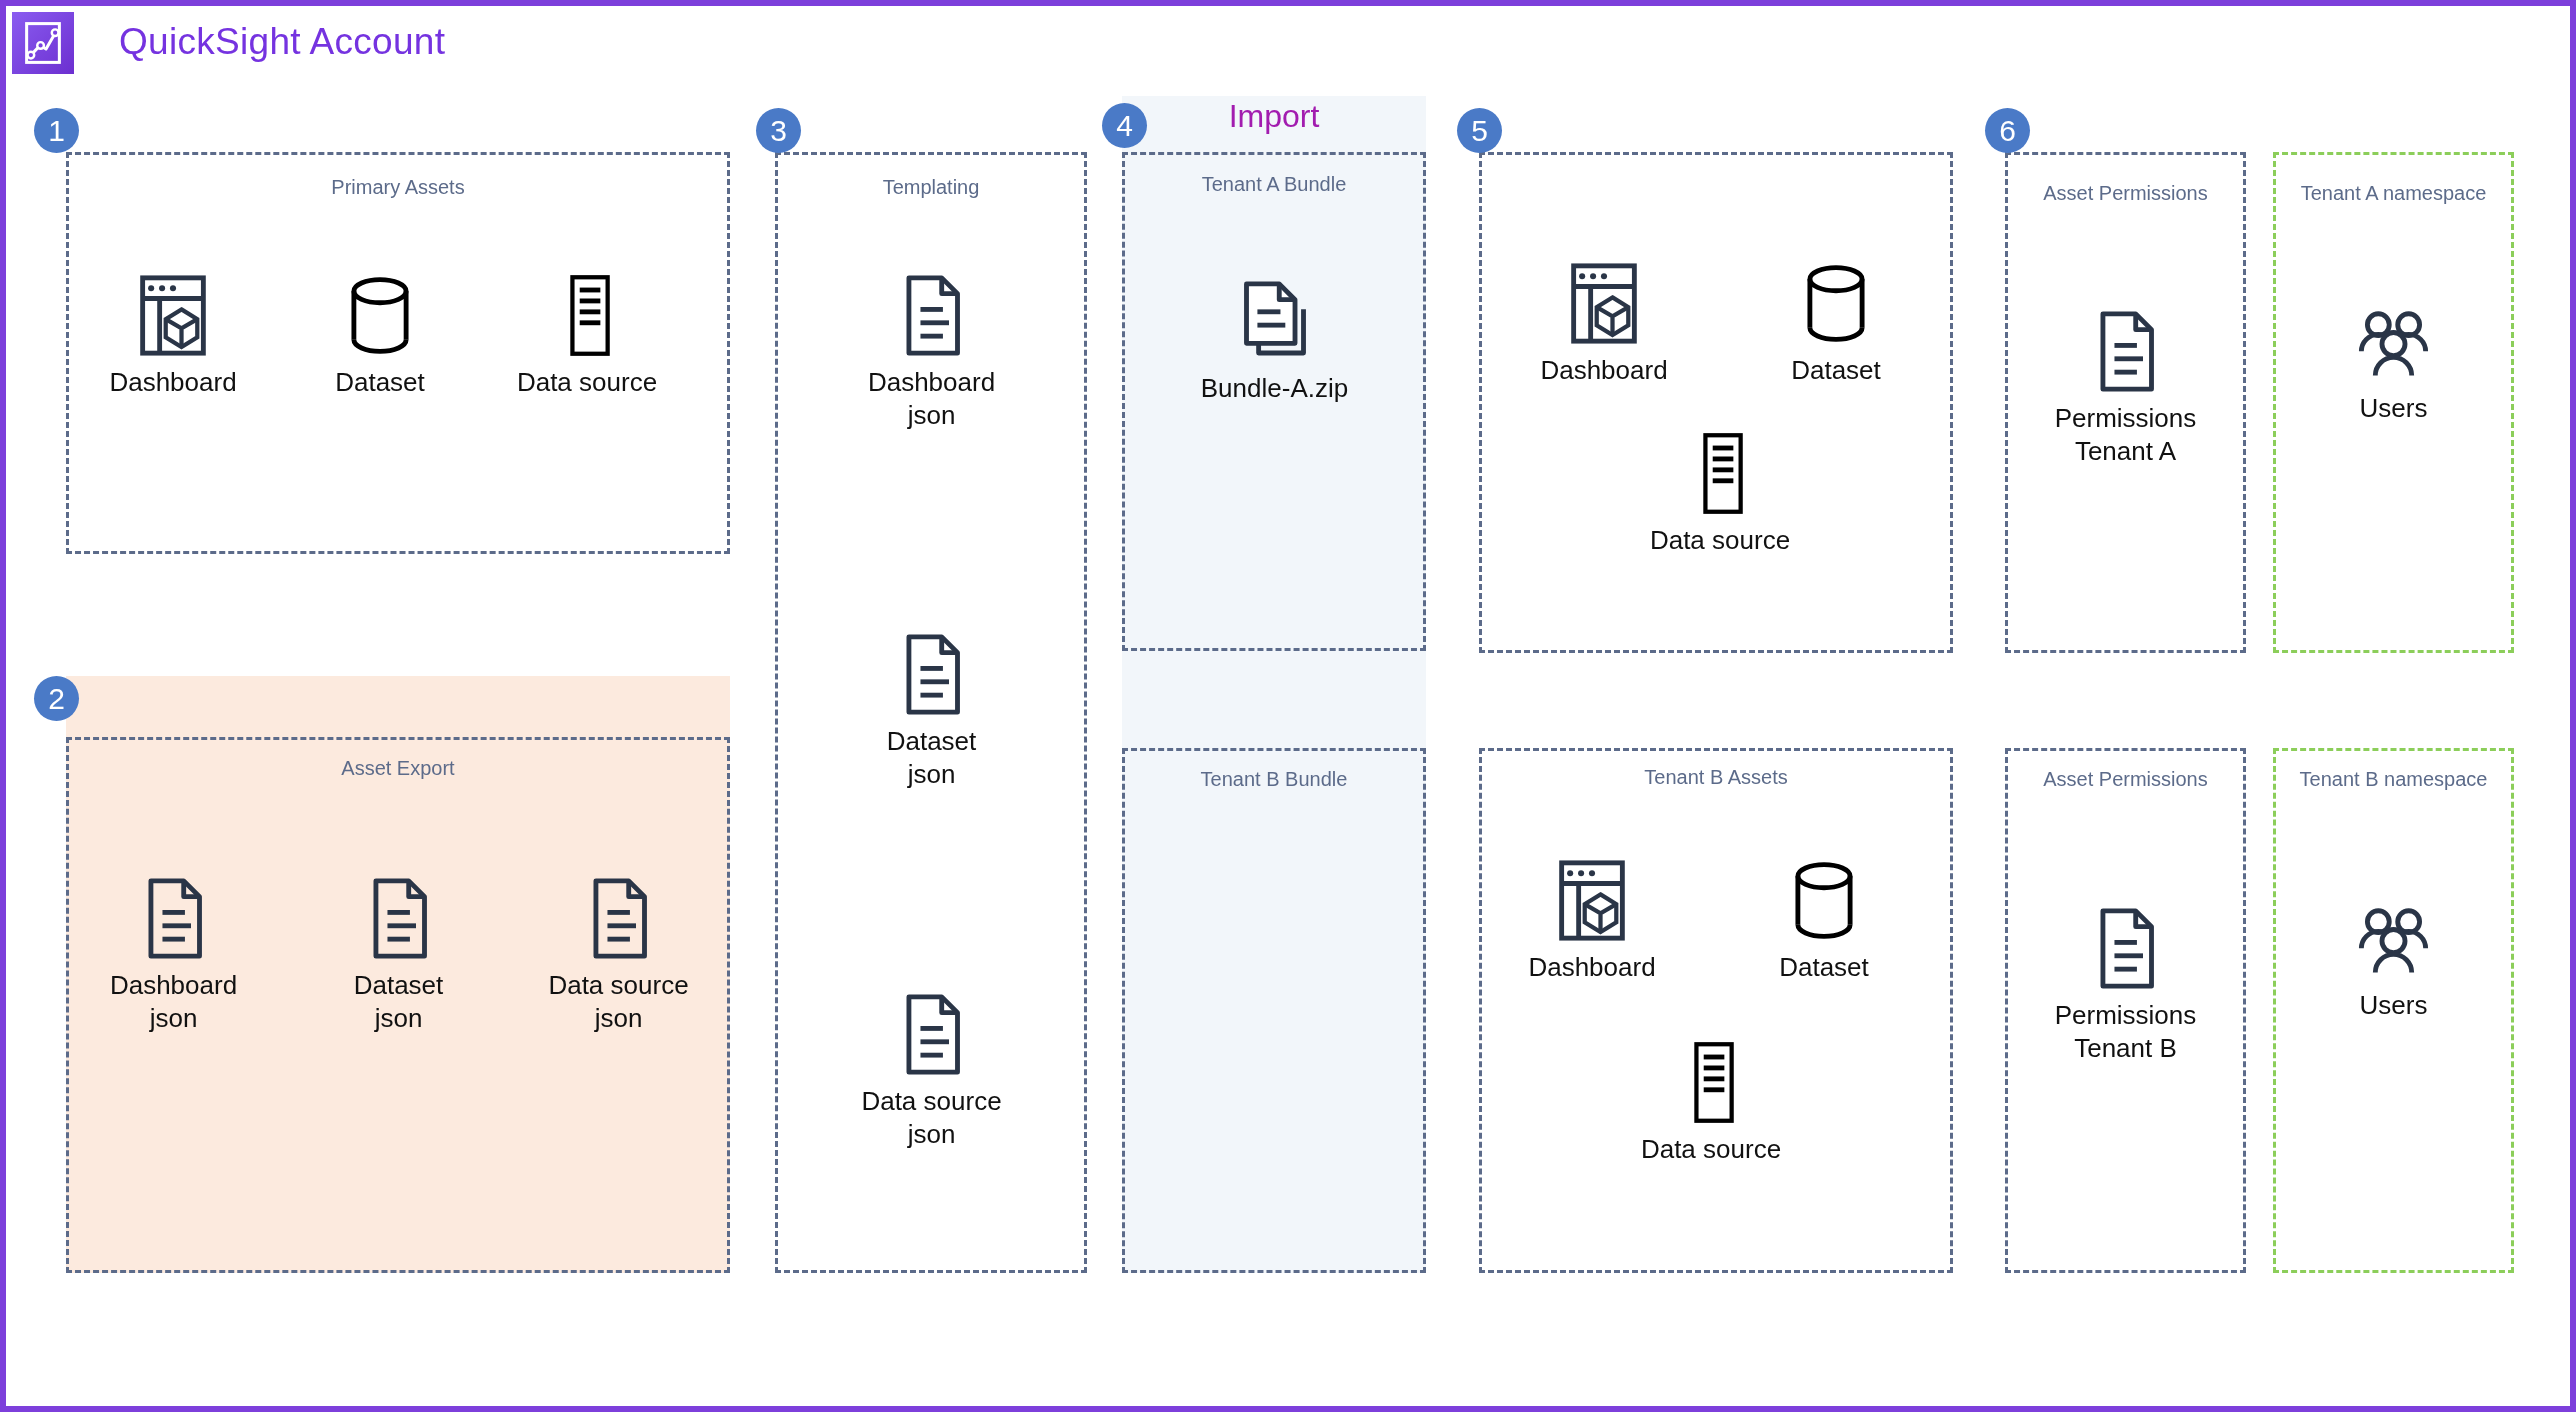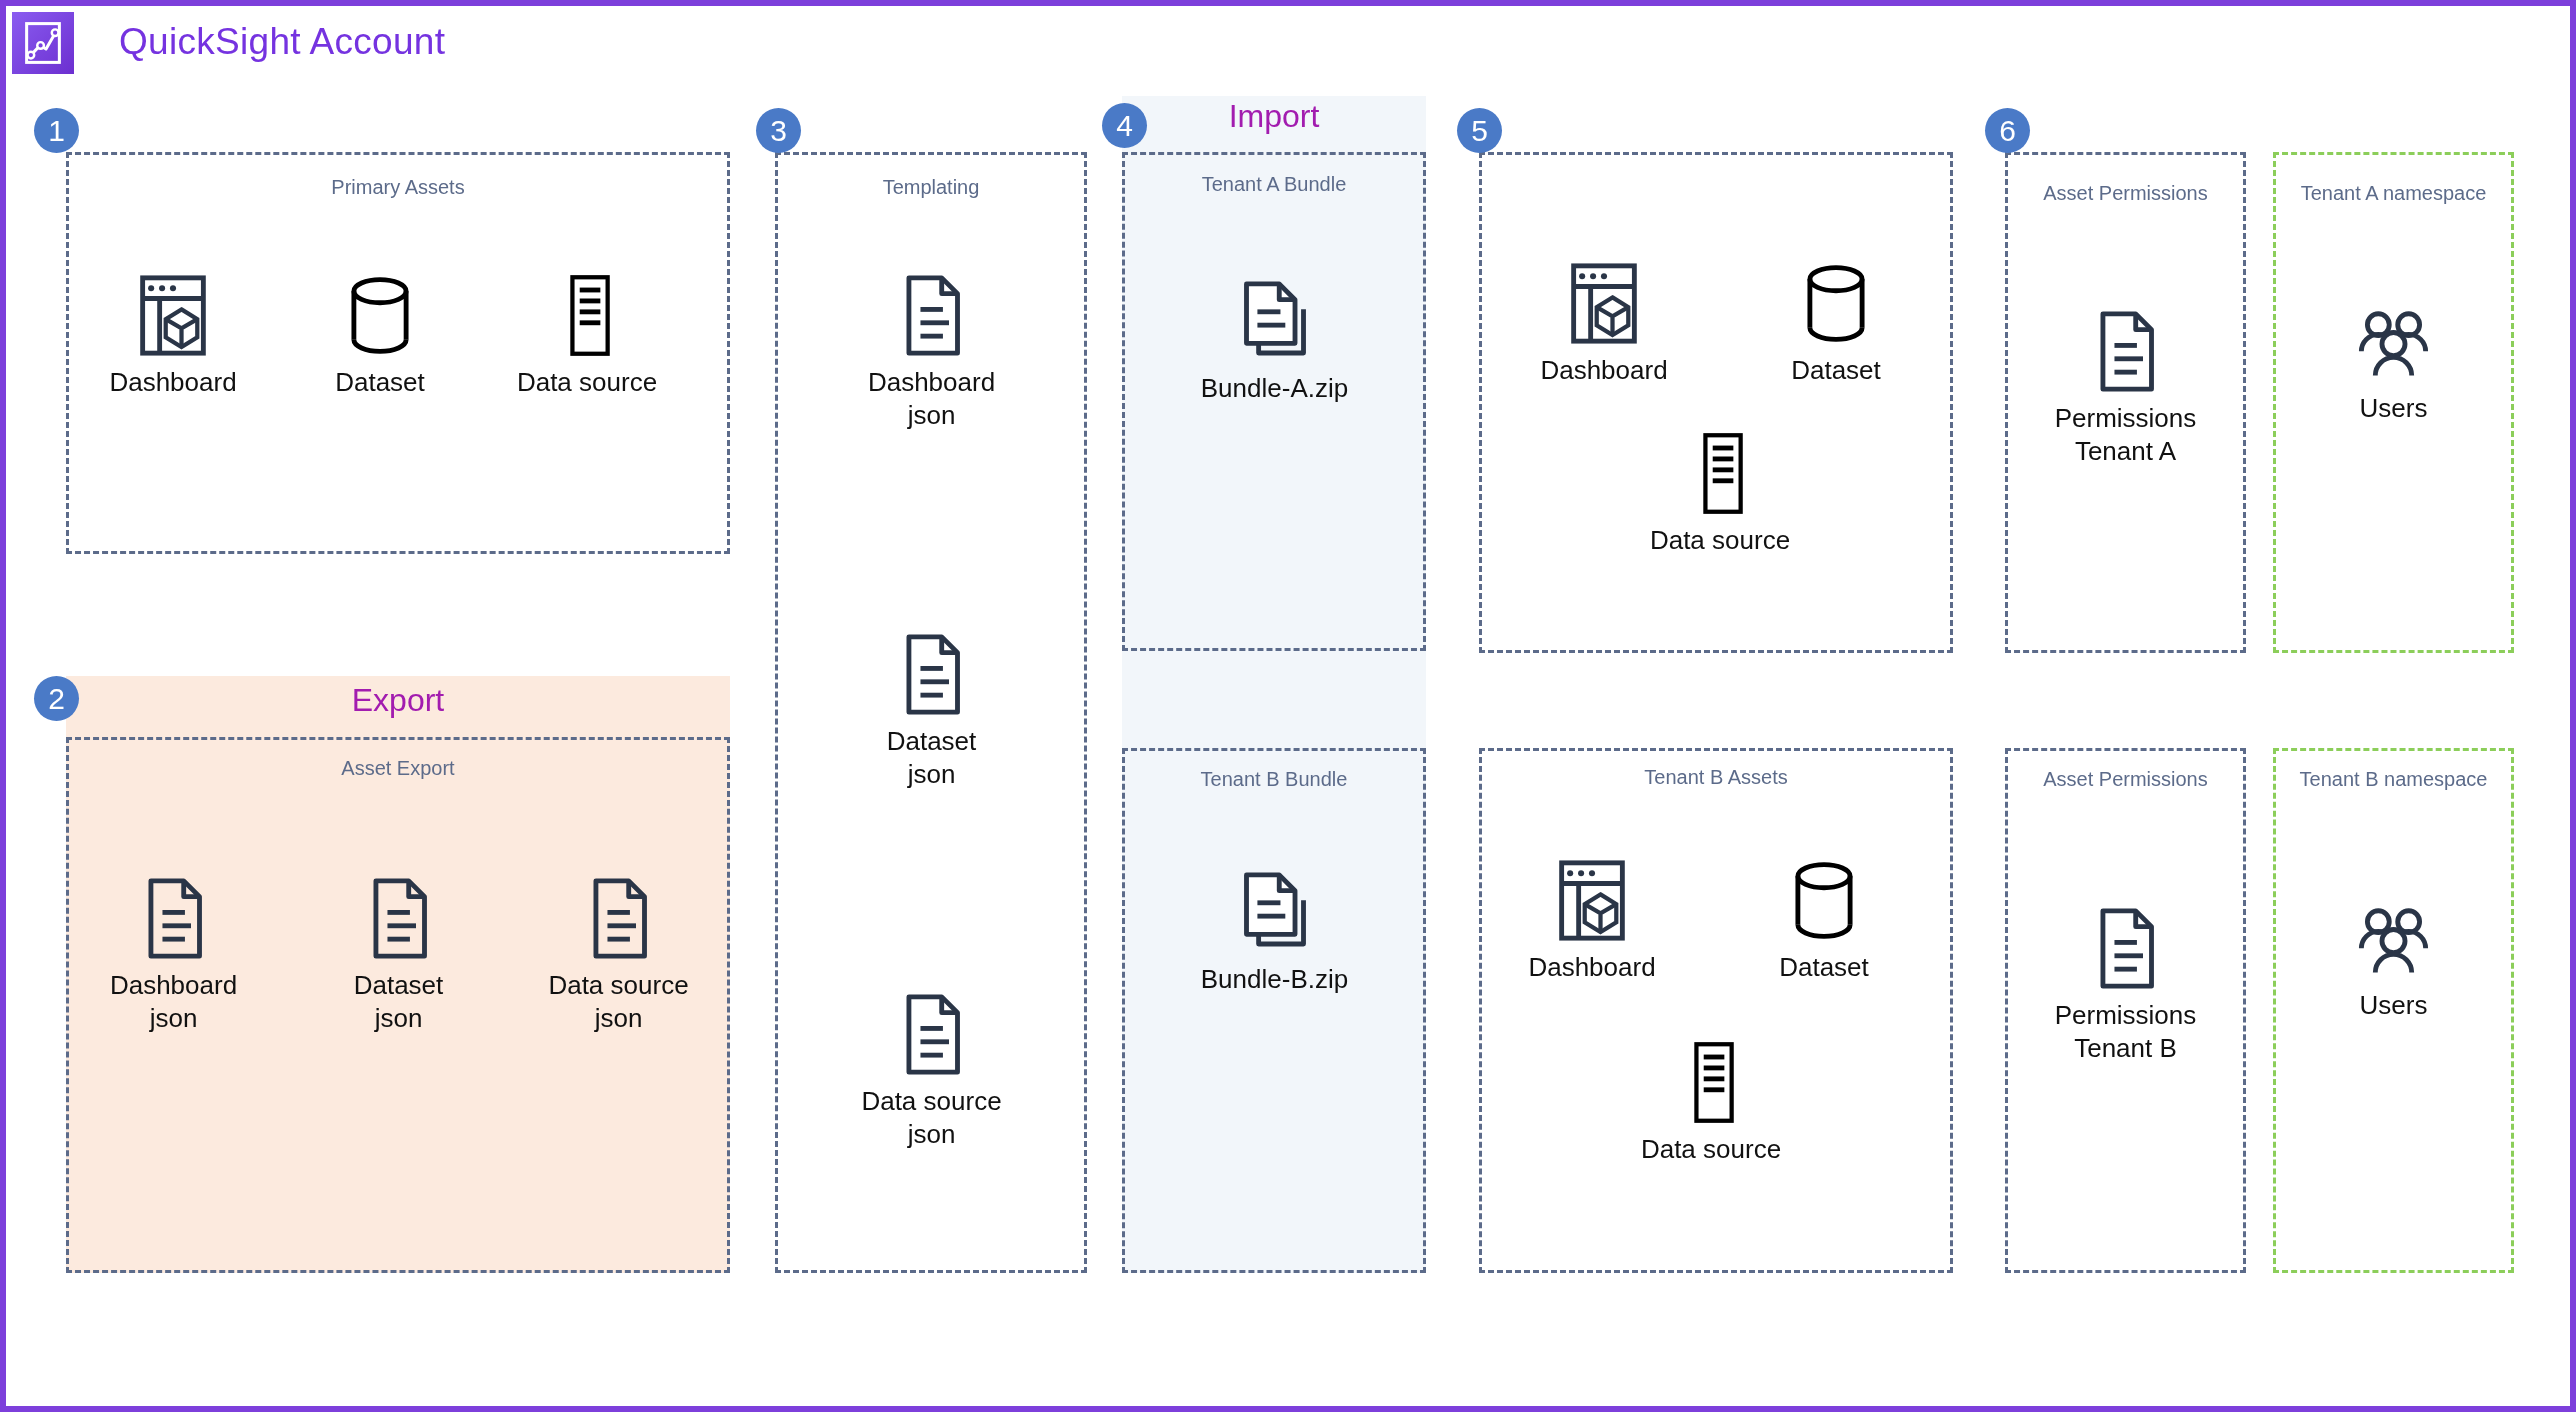--- a/index.html
+++ b/index.html
@@ -123,21 +123,20 @@
         <line x1="44" y1="44" x2="78" y2="44" stroke="#000" stroke-width="8"></line>
         <line x1="44" y1="62" x2="78" y2="62" stroke="#000" stroke-width="8"></line>
         <line x1="44" y1="80" x2="78" y2="80" stroke="#000" stroke-width="8"></line>
       </svg>
     </span>
     <span class="cap">Data source</span>
   </div>
 
   <div class="bgfill bg-peach" style="left:60px;top:670px;width:664px;height:597px;"></div>
   <div class="badge" style="left:28px;top:670px;">2</div>
-  <div class="sectitle" style="left:60px;top:678px;width:664px;">Export</div>
 
   <div class="dbox" style="left:60px;top:731px;width:664px;height:536px;"></div>
   <div class="boxtitle" style="left:60px;top:750px;width:664px;">Asset Export</div>
 
   <div class="cell" style="left:79px;top:871px;width:177px;">
     <span>
       <svg class="icon" width="68" height="83" viewBox="0 0 112 136">
         <path d="M18 6 L72 6 L98 32 L98 130 L18 130 Z" fill="none" stroke="#2a3547" stroke-width="8" stroke-linejoin="round"></path>
         <path d="M72 6 L72 32 L98 32" fill="none" stroke="#2a3547" stroke-width="8" stroke-linejoin="round"></path>
         <line x1="37" y1="58" x2="74" y2="58" stroke="#2a3547" stroke-width="8"></line>
@@ -238,32 +237,20 @@
         <path d="M68 6 L68 32 L94 32" fill="none" stroke="#2a3547" stroke-width="8" stroke-linejoin="round"></path>
         <line x1="32" y1="52" x2="70" y2="52" stroke="#2a3547" stroke-width="8"></line>
         <line x1="32" y1="74" x2="78" y2="74" stroke="#2a3547" stroke-width="8"></line>
       </svg>
     </span>
     <span class="cap">Bundle-A.zip</span>
   </div>
 
   <div class="dbox" style="left:1116px;top:742px;width:304px;height:525px;"></div>
   <div class="boxtitle" style="left:1116px;top:761px;width:304px;">Tenant B Bundle</div>
-  <div class="cell" style="left:1183px;top:865px;width:171px;">
-    <span>
-      <svg class="icon" width="74" height="83" viewBox="0 0 122 136">
-        <path d="M34 26 L34 120 L108 120 L108 48" fill="none" stroke="#2a3547" stroke-width="8" stroke-linejoin="round"></path>
-        <path d="M14 6 L68 6 L94 32 L94 104 L14 104 Z" fill="#ffffff" stroke="#2a3547" stroke-width="8" stroke-linejoin="round"></path>
-        <path d="M68 6 L68 32 L94 32" fill="none" stroke="#2a3547" stroke-width="8" stroke-linejoin="round"></path>
-        <line x1="32" y1="52" x2="70" y2="52" stroke="#2a3547" stroke-width="8"></line>
-        <line x1="32" y1="74" x2="78" y2="74" stroke="#2a3547" stroke-width="8"></line>
-      </svg>
-    </span>
-    <span class="cap">Bundle-B.zip</span>
-  </div>
 
   <div class="badge" style="left:1451px;top:102px;">5</div>
 
   <div class="dbox" style="left:1473px;top:146px;width:474px;height:501px;"></div>
   <div class="cell" style="left:1516px;top:256px;width:164px;">
     <span>
       <svg class="icon" width="68" height="83" viewBox="0 0 112 136">
         <rect x="6" y="6" width="100" height="124" fill="none" stroke="#2a3547" stroke-width="8"></rect>
         <line x1="6" y1="40" x2="106" y2="40" stroke="#2a3547" stroke-width="8"></line>
         <line x1="34" y1="40" x2="34" y2="130" stroke="#2a3547" stroke-width="8"></line>

